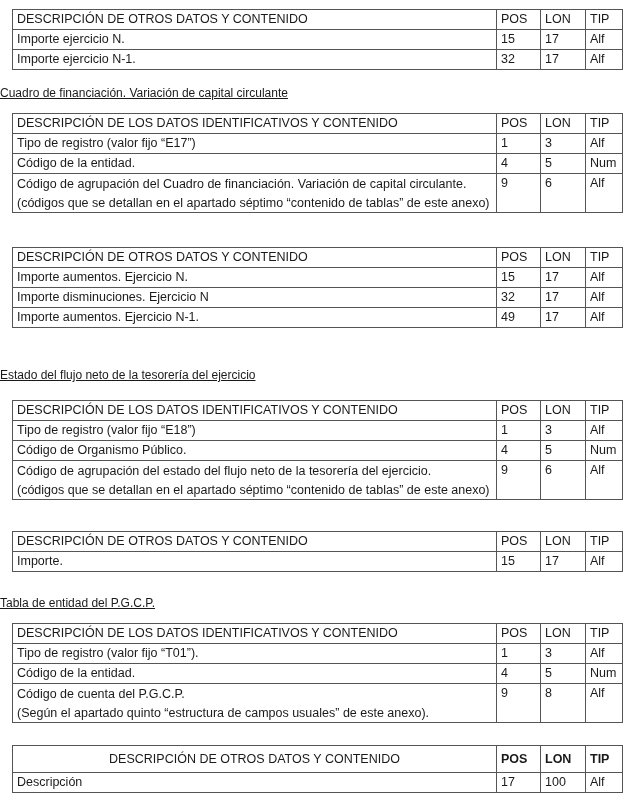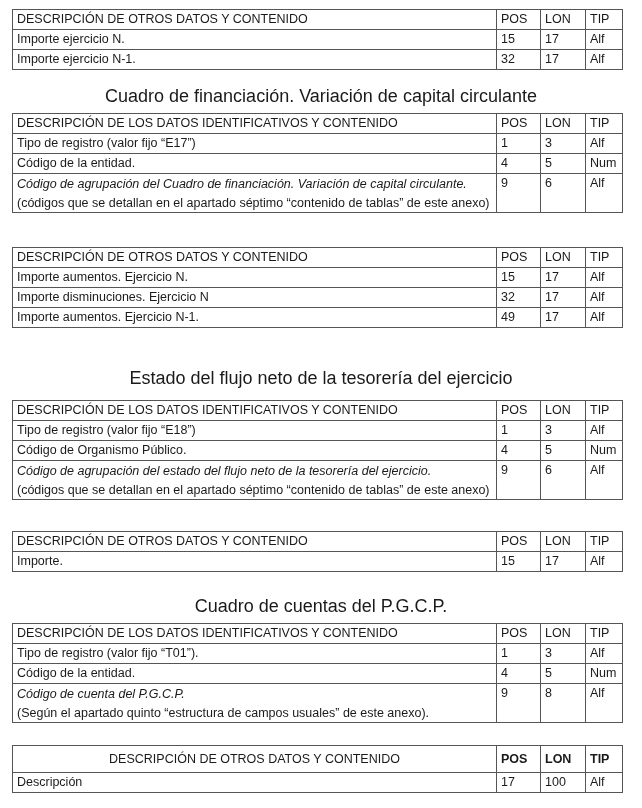--- a/index.html
+++ b/index.html
@@ -4,24 +4,24 @@
 <style>
   html, body { margin: 0; padding: 0; background: #ffffff; }
   body { width: 642px; height: 808px; position: relative; font-family: "Liberation Sans", sans-serif; color: #1a1a1a; font-size: 12.5px; }
   .tbl { position: absolute; left: 12px; width: 610px; border-collapse: collapse; table-layout: fixed; padding-left: 26px; }
   .tbl td { border: 1px solid #555; padding: 0 4px; height: 19px; vertical-align: top; line-height: 19px; white-space: nowrap; overflow: hidden; }
   .tbl col.c1 { width: 484px; }
   .tbl col.c2 { width: 44px; }
   .tbl col.c3 { width: 45px; }
   .tbl col.c4 { width: 37px; }
   .tbl td.multi { white-space: normal; line-height: 15px; padding-top: 2px; padding-bottom: 1px; }
-  .tbl td.multi .l1 { display: block; line-height: 17px; margin-bottom: 3px; font-style: italic; }
+  .tbl td.multi .l1 { display: block; line-height: 17px; margin-bottom: 3px; }
   .tbl.last .hdr td { font-weight: bold; height: 26px; line-height: 26px; }
   .tbl.last .hdr td.center { text-align: center; font-weight: normal; }
-  .section-title { position: absolute; left: 0; width: 642px; text-align: center; font-size: 18px; }
+  .section-title { position: absolute; left: 0; width: 642px; font-size: 12px; text-decoration: underline; }
 </style>
 </head>
 <body>
 
 <table class="tbl" style="top:9px">
   <colgroup>
       <col class="c1">
       <col class="c2">
       <col class="c3">
       <col class="c4">
@@ -179,21 +179,21 @@
   </tr>
   <tr>
     <td>Importe.</td>
     <td>15</td>
     <td>17</td>
     <td>Alf</td>
   </tr>
 </tbody>
   </table>
 
-<div class="section-title" style="top:596px">Cuadro de cuentas del P.G.C.P.</div>
+<div class="section-title" style="top:596px">Tabla de entidad del P.G.C.P.</div>
 
 <table class="tbl" style="top:623px">
   <colgroup>
       <col class="c1">
       <col class="c2">
       <col class="c3">
       <col class="c4">
     </colgroup>
   <tbody>
       <tr>

